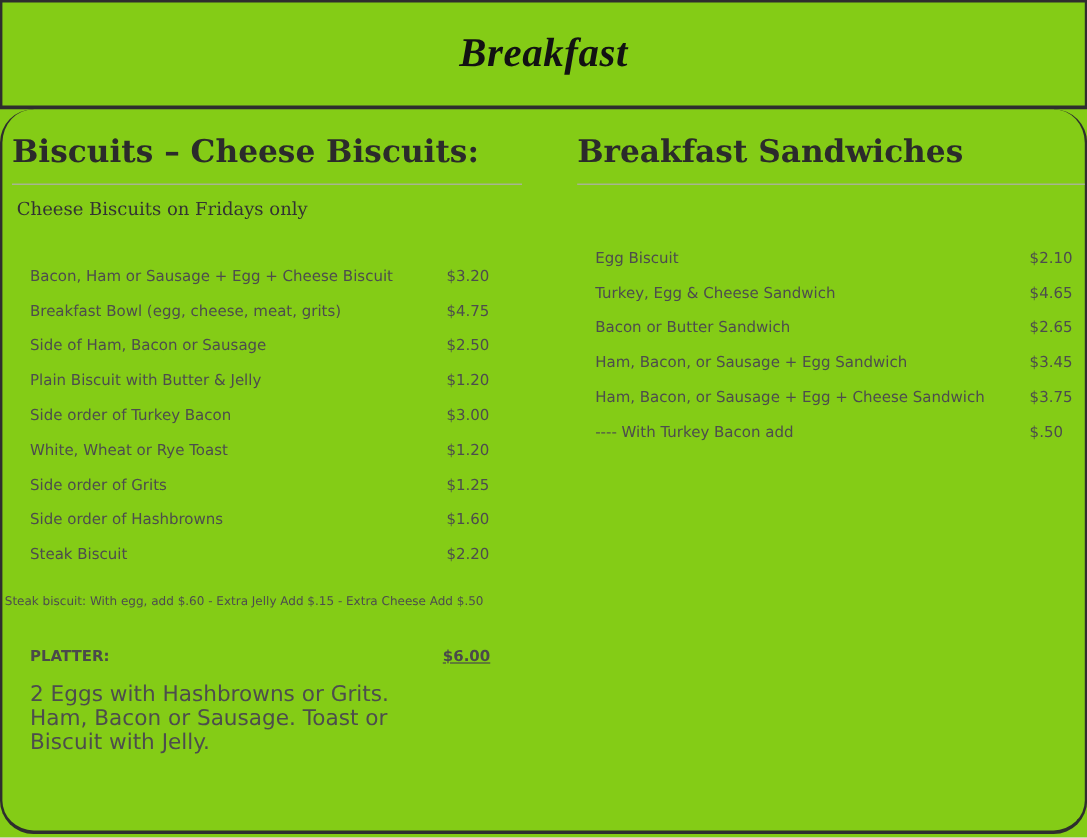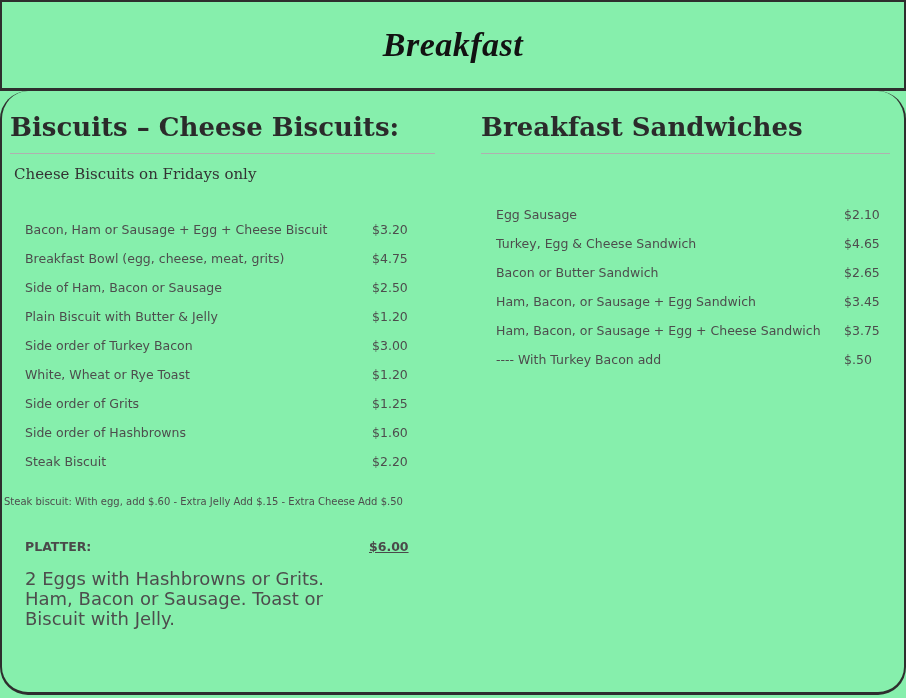--- a/index.html
+++ b/index.html
@@ -1,19 +1,19 @@
 <!DOCTYPE html>
 <html><head>
 <meta charset="utf-8">
 <style>
   * { margin:0; padding:0; box-sizing:border-box; }
   html,body { background:#fff; }
   body { font-family:"DejaVu Sans", sans-serif; }
 
-  .page { position:relative; width:906px; height:698px; background:#86efac; overflow:hidden; }
+  .page { position:relative; width:906px; height:698px; background:#84cc16; overflow:hidden; }
 
   .masthead {
     height:91px;
     border:2px solid #2e2e2e;
     border-bottom:3px solid #2e2e2e;
     display:flex; align-items:center; justify-content:center;
   }
   .masthead h1 {
     font-family:"Liberation Serif", serif;
     font-style:italic; font-weight:bold;
@@ -22,21 +22,21 @@
 
   .content {
     height:604px;
     border-left:2px solid #2e2e2e;
     border-right:2px solid #2e2e2e;
     border-bottom:3px solid #2e2e2e;
     display:grid; grid-template-columns:1fr 1fr;border-radius:28px;
   }
 
   .col-left  { padding:0 18px 0 8px; }
-  .col-right { padding:0 14px 0 28px; }
+  .col-right { padding:0 0 0 28px; }
 
   h2 {
     font-family:"DejaVu Serif", serif;
     font-weight:bold; font-size:26px; line-height:32px;
     color:#2b2b2b; margin-top:20px; white-space:nowrap;
   }
   .rule { border:none; border-top:1px solid #b0b0b0; margin-top:10px; }
 
   .subnote {
     font-family:"DejaVu Serif", serif;
@@ -143,21 +143,21 @@
       <p class="platter-desc">2 Eggs with Hashbrowns or Grits. Ham, Bacon or Sausage. Toast or Biscuit with Jelly.</p>
     </section>
 
     <section class="col-right">
       <h2>Breakfast Sandwiches</h2>
       <hr class="rule">
 
       <div class="menu-right">
 
           <div class="menu-row">
-            <span class="name">Egg Sausage</span>
+            <span class="name">Egg Biscuit</span>
             <span class="price price-r">$2.10</span>
           </div>
 
           <div class="menu-row">
             <span class="name">Turkey, Egg &amp; Cheese Sandwich</span>
             <span class="price price-r">$4.65</span>
           </div>
 
           <div class="menu-row">
             <span class="name">Bacon or Butter Sandwich</span>

